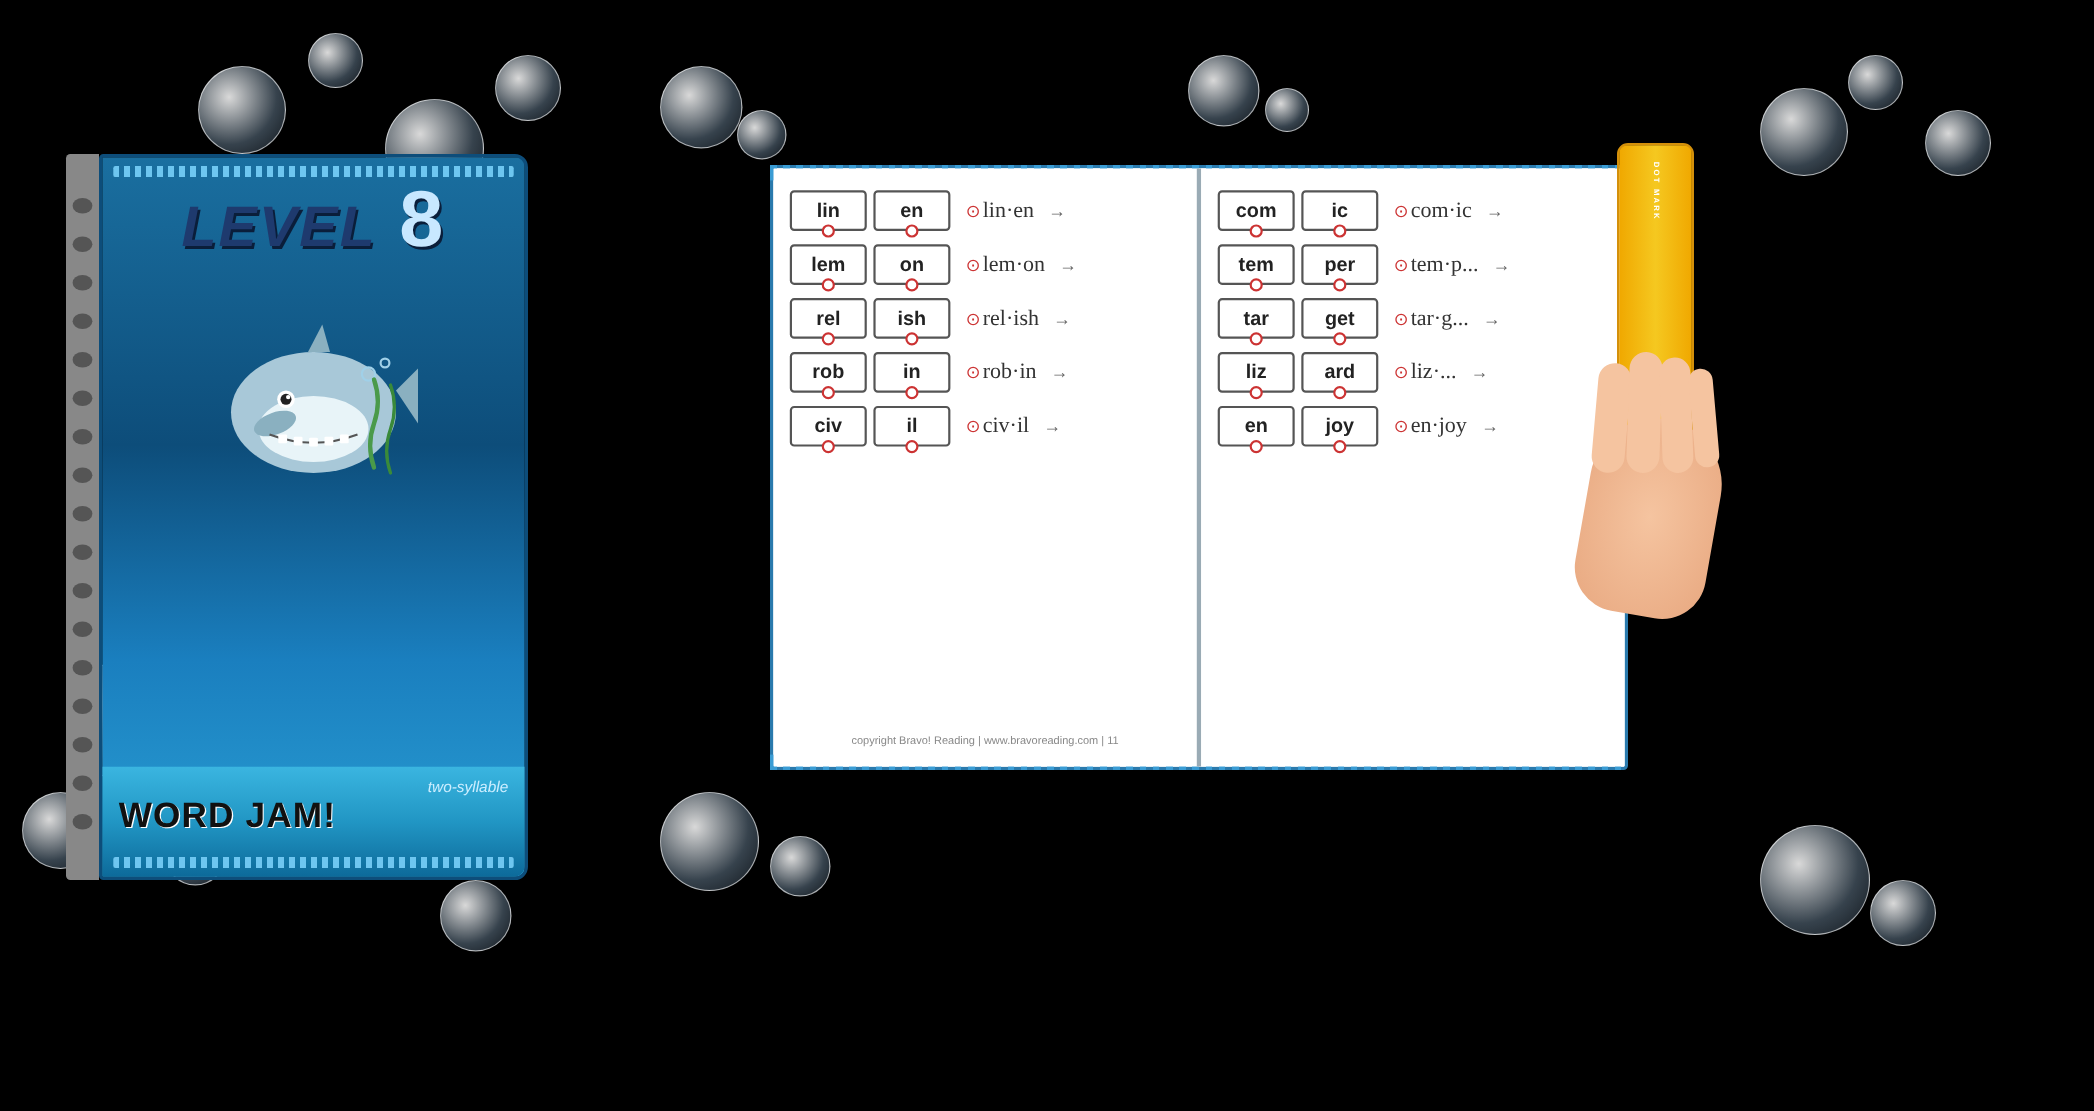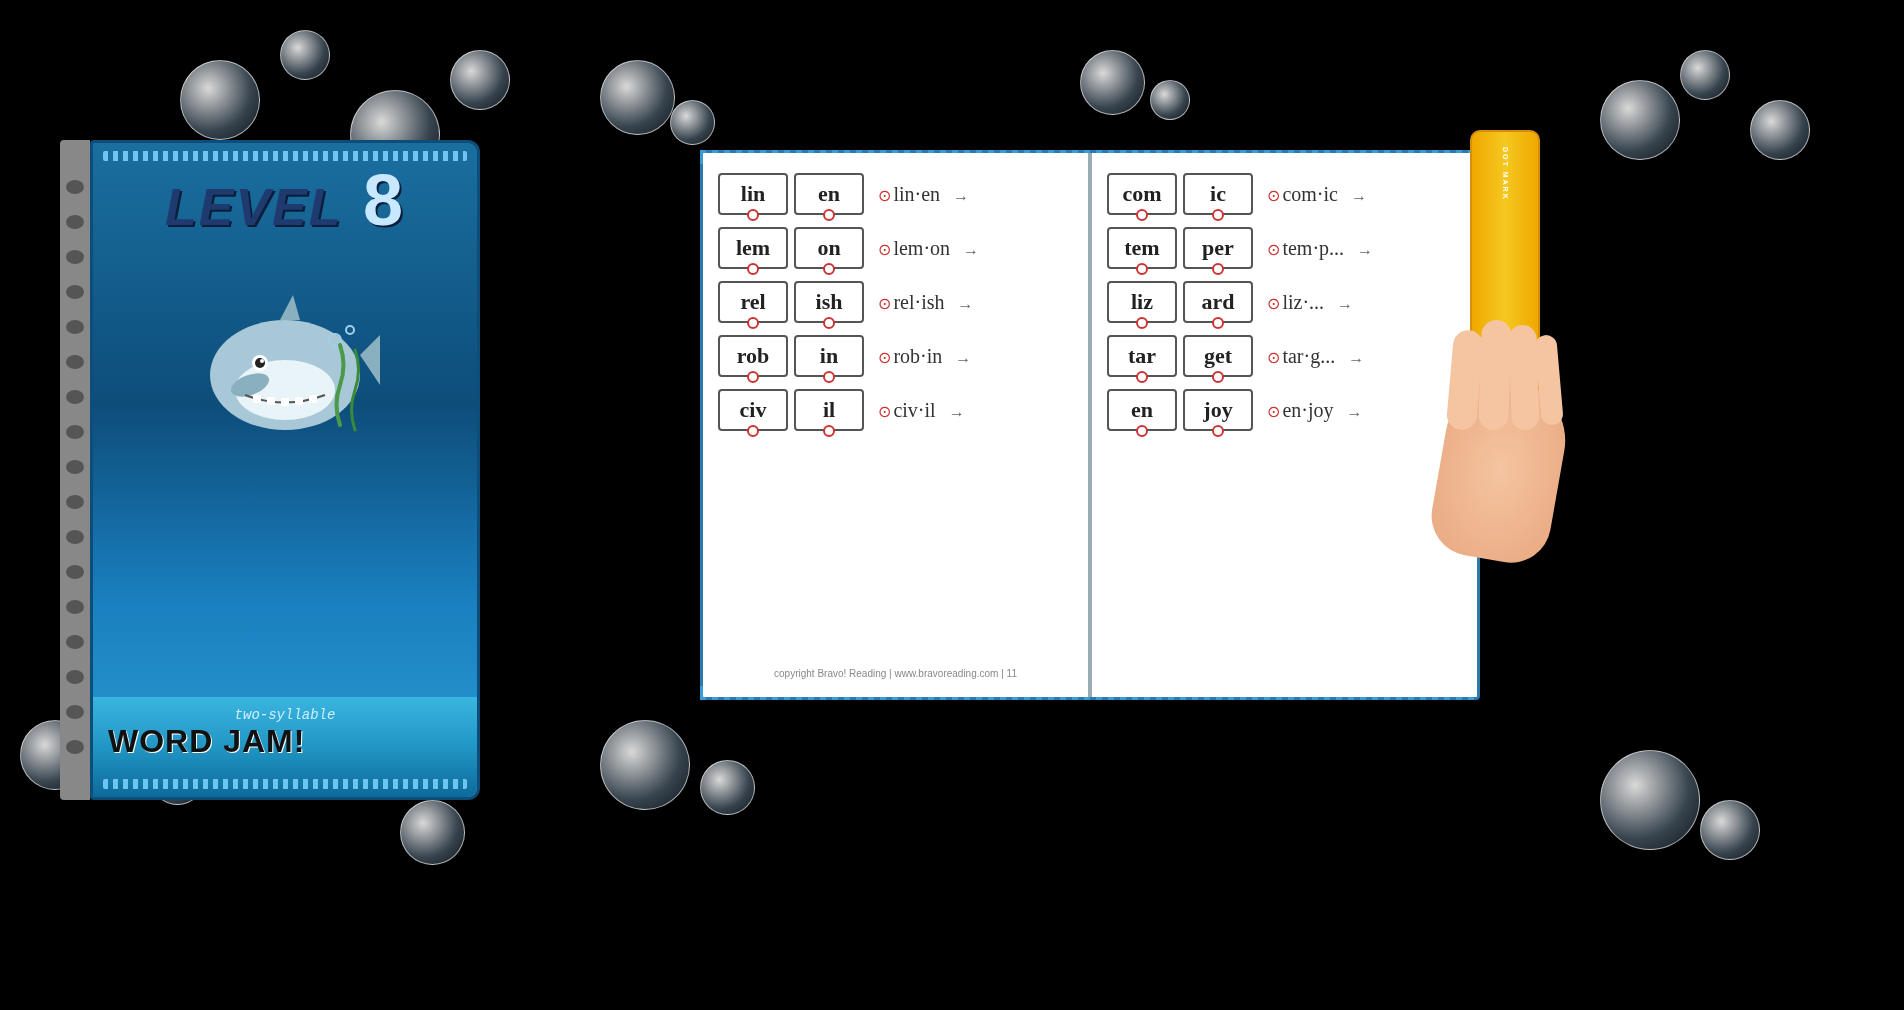--- a/index.html
+++ b/index.html
@@ -153,28 +153,28 @@
       display: flex;
       align-items: center;
       margin-bottom: 12px;
       gap: 6px;
     }
 
     .word-box {
       border: 2px solid #555;
       border-radius: 4px;
       padding: 6px 10px;
-      font-size: 22px;
+      font-size: 18px;
       font-weight: 600;
       min-width: 70px;
       text-align: center;
       position: relative;
       background: #fff;
       color: #222;
-      font-family: Liberation Serif, serif;
+      font-family: Liberation Sans, sans-serif;
     }
 
     .dot-marker {
       position: absolute;
       bottom: -8px;
       left: 50%;
       transform: translateX(-50%);
       width: 12px;
       height: 12px;
       border-radius: 50%;
@@ -290,21 +290,21 @@
         <circle cx="150" cy="85" r="6" fill="none" stroke="#a0d0e8" stroke-width="2"></circle>
         <circle cx="165" cy="75" r="4" fill="none" stroke="#a0d0e8" stroke-width="2"></circle>
 
         <path d="M 155 170 Q 148 150 155 130 Q 162 110 155 90" stroke="#4a9a4a" stroke-width="4" fill="none" stroke-linecap="round"></path>
         <path d="M 170 175 Q 163 155 170 135 Q 177 115 170 95" stroke="#3a8a3a" stroke-width="3" fill="none" stroke-linecap="round"></path>
       </svg>
     </div>
 
     <div class="water-waves">
       <div style="padding:10px 15px 0;">
-        <div style="font-size:14px; color:#cceeff; font-style:italic; text-align:center; font-family:Liberation Mono, monospace;">two-syllable</div>
+        <div style="font-size:14px; color:#cceeff; font-style:italic; text-align:right; font-family:Liberation Sans, sans-serif;">two-syllable</div>
         <div style="font-size:32px; font-weight:900; color:#111; font-family:Impact,sans-serif; text-align:left; letter-spacing:1px; text-shadow:1px 1px 0 #fff;">WORD JAM!</div>
       </div>
     </div>
 
     <div style="position:absolute; bottom:8px; left:10px; right:10px; height:10px; background: repeating-linear-gradient(90deg,#6ec6f0 0,#6ec6f0 5px,transparent 5px,transparent 10px); border-radius:2px;"></div>
   </div>
 </div>
 
 <div class="right-book">
   <div style="position:relative; width:100%; height:100%;">
@@ -416,43 +416,43 @@
         per
         <div class="dot-marker" style="background:#fff;"></div>
       </div>
       <span class="combined-word">
         <span style="color:#cc3333; font-size:16px; margin-right:2px;">⊙</span>tem·p...
         <span style="margin-left:8px; color:#666; font-size:16px;">→</span>
       </span>
     </div>
             <div class="word-row">
       <div class="word-box">
+        tar
+        <div class="dot-marker" style="background:#fff;"></div>
+      </div>
+      <div class="word-box">
+        get
+        <div class="dot-marker" style="background:#fff;"></div>
+      </div>
+      <span class="combined-word">
+        <span style="color:#cc3333; font-size:16px; margin-right:2px;">⊙</span>tar·g...
+        <span style="margin-left:8px; color:#666; font-size:16px;">→</span>
+      </span>
+    </div>
+            <div class="word-row">
+      <div class="word-box">
         liz
         <div class="dot-marker" style="background:#fff;"></div>
       </div>
       <div class="word-box">
         ard
         <div class="dot-marker" style="background:#fff;"></div>
       </div>
       <span class="combined-word">
         <span style="color:#cc3333; font-size:16px; margin-right:2px;">⊙</span>liz·...
-        <span style="margin-left:8px; color:#666; font-size:16px;">→</span>
-      </span>
-    </div>
-            <div class="word-row">
-      <div class="word-box">
-        tar
-        <div class="dot-marker" style="background:#fff;"></div>
-      </div>
-      <div class="word-box">
-        get
-        <div class="dot-marker" style="background:#fff;"></div>
-      </div>
-      <span class="combined-word">
-        <span style="color:#cc3333; font-size:16px; margin-right:2px;">⊙</span>tar·g...
         <span style="margin-left:8px; color:#666; font-size:16px;">→</span>
       </span>
     </div>
             <div class="word-row">
       <div class="word-box">
         en
         <div class="dot-marker" style="background:#fff;"></div>
       </div>
       <div class="word-box">
         joy

